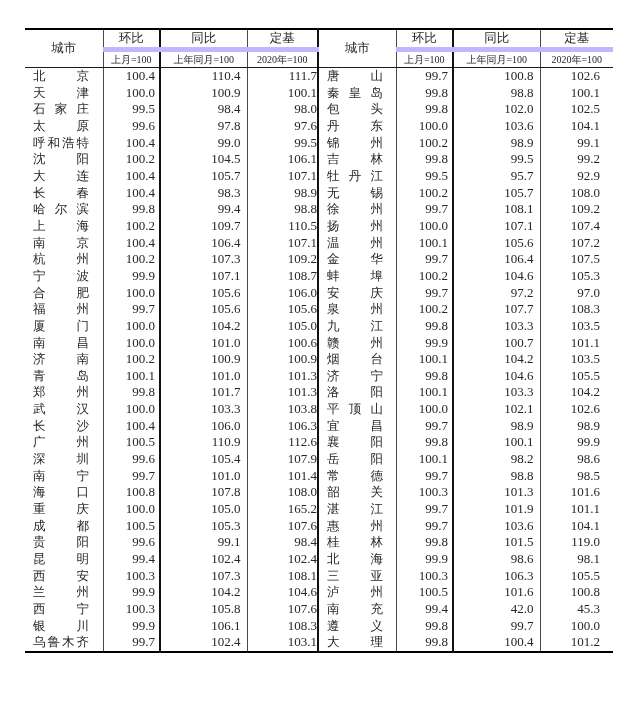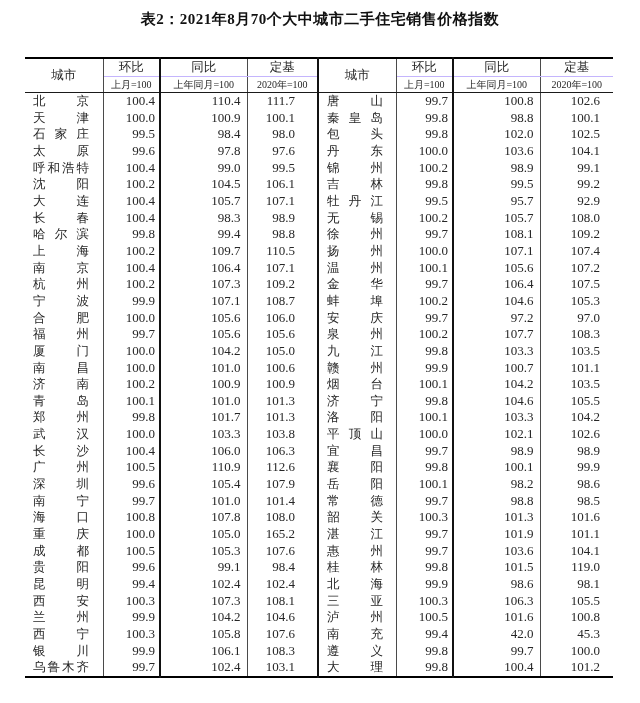--- a/index.html
+++ b/index.html
@@ -17,47 +17,46 @@
     border-collapse:collapse;table-layout:fixed;
     width:588px;margin:28px 0 0 25px;
     border-top:2.5px solid #000;
     border-bottom:2.5px solid #000;
   }
   th,td{
     padding:0;margin:0;font-weight:normal;overflow:hidden;white-space:nowrap;
     color:#262626;
   }
   thead th{height:15px;font-size:12.5px;text-align:center;vertical-align:middle;}
-  thead tr.hrow1 th.subcol{border-bottom:1px solid #c4b5fd;margin-top:36px;}
+  thead tr.hrow1 th.subcol{border-bottom:5px solid #c4b5fd;margin-top:36px;}
   thead th.hdr-bottom{border-bottom:1.5px solid #1a1a1a;}
   thead th.sub{font-size:10px;}
   tbody td{height:16.65px;line-height:16.65px;font-size:12.5px;}
   td.num{
     text-align:right;
     font-family:"Liberation Serif","DejaVu Serif",serif;
     font-size:13px;
   }
   .v-thin{border-right:1px solid #4a4a4a;}
   .v-thick{border-right:2px solid #111;}
   .pr-a{padding-right:4px;}
   .pr-b{padding-right:6px;}
-  .pr-c{padding-right:22px;}
+  .pr-c{padding-right:0;}
   .pr-d{padding-right:13px;}
   td.city{text-align:left;}
   span.cityname{
     display:inline-block;width:56px;margin-left:8px;
     text-align:justify;text-align-last:justify;
     font-size:12.5px;
   }
 </style>
 </head>
 <body>
 
 <div class="page">
-  <div class="t-title">表2：2021年8月70个大中城市二手住宅销售价格指数</div>
 
   <table class="idx">
     <colgroup>
       <col style="width:78px">
         <col style="width:57px">
         <col style="width:87px">
         <col style="width:71px">
       <col style="width:78px">
         <col style="width:57px">
         <col style="width:87px">

